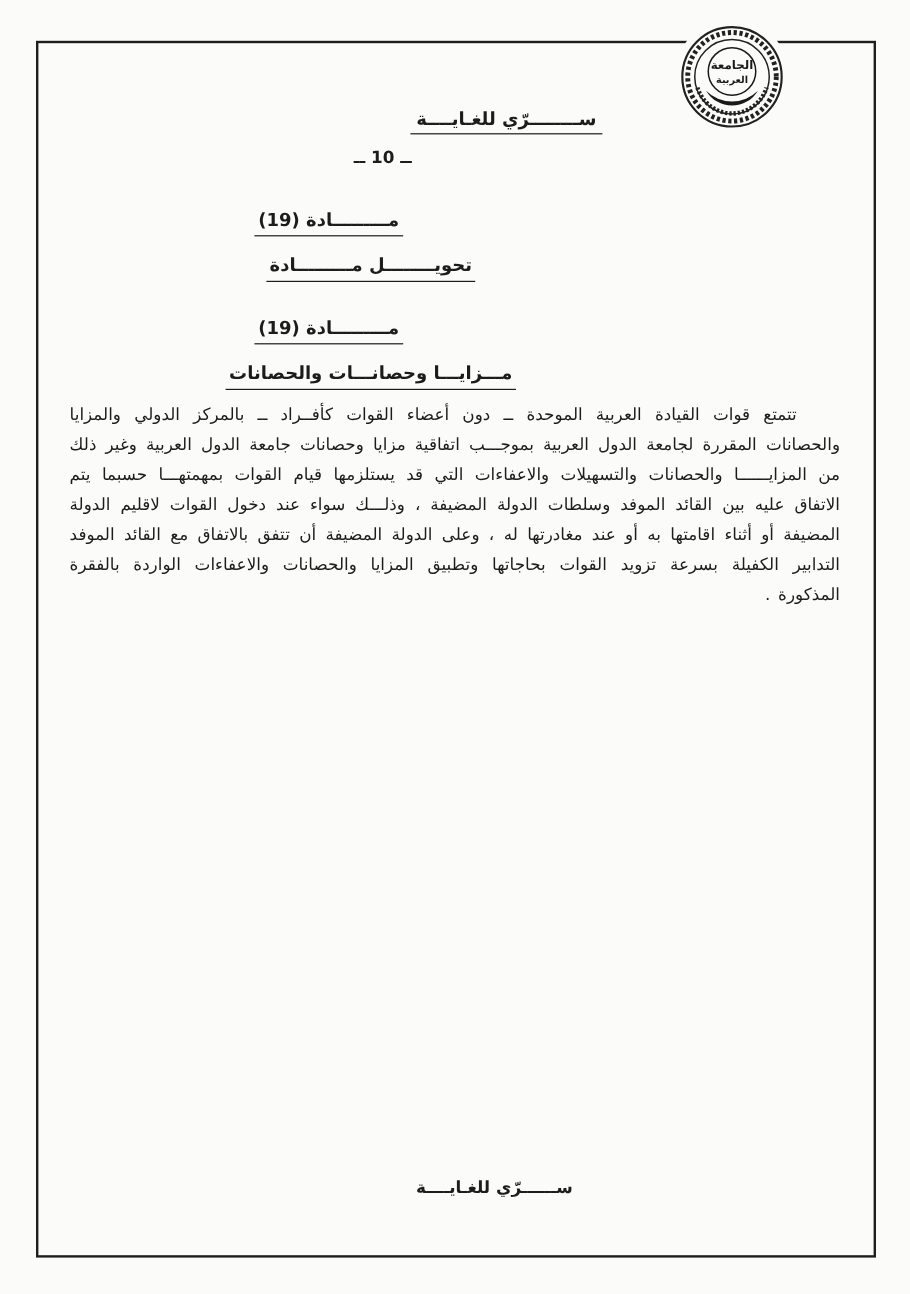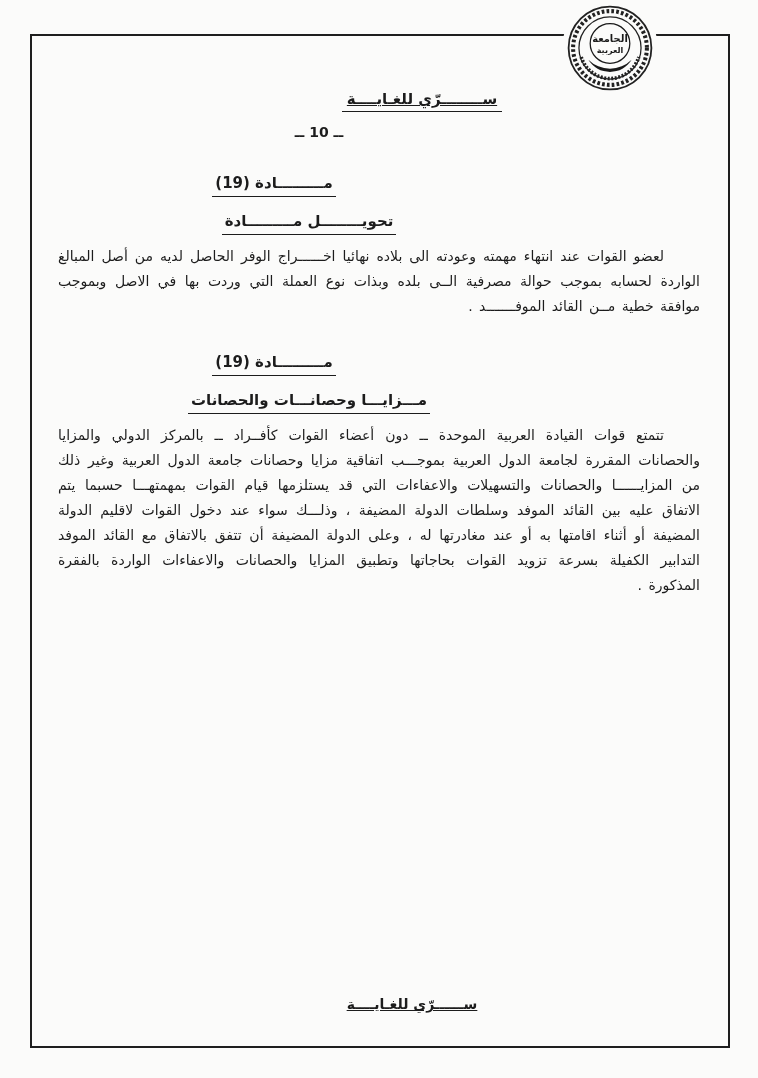--- a/index.html
+++ b/index.html
@@ -12,38 +12,37 @@
     overflow: hidden;
   }
   .frame {
     position: absolute;
     left: 30px; top: 34px;
     width: 696px; height: 1010px;
     border: 2px solid #1e1e1e;
   }
   .emblem-wrap {
     position: absolute;
-    top: 0px; left: 562px;
+    top: 16px; left: 562px;
     width: 96px; height: 96px;
     background: #fbfbfa;
     border-radius: 50%;
     display: flex; align-items: center; justify-content: center;
     z-index: 5;
   }
   .content {
     position: absolute;
     left: 58px; top: 34px;
     width: 642px; height: 1010px;
     direction: rtl;
   }
   .classification {
     font-weight: bold;
     font-size: 15px;
     text-align: center;
-    text-decoration: underline;
   }
   .classification.top { margin-top: 56px; transform: translateX(43px); }
   .classification.top .u { border-bottom: 1.5px solid #1c1c1c; padding: 0 5px 3px; }
   .page-number {
     font-size: 14px; font-weight: bold;
     text-align: center;
     margin-top: 16px;
     transform: translateX(-60px);
     letter-spacing: 1px;
   }
@@ -72,21 +71,20 @@
     margin: 14px 0 0;
     word-spacing: 2px;
   }
   .classification.bottom {
     position: absolute;
     top: 948px; left: 0;
     width: 100%;
     font-size: 14px;
     font-weight: bold;
     transform: translateX(33px);
-    margin-top: 14px;
   }
   .emblem-svg text {
     font-family: "DejaVu Sans", sans-serif;
     font-weight: bold;
   }
 </style>
 </head>
 <body>
 
 <div class="frame"></div>
@@ -112,21 +110,20 @@
 
   <div class="page-number">ــ 10 ــ</div>
 
   <section class="article">
     <h2 class="art-title">
       <span class="u">مـــــــــادة (19)</span>
     </h2>
     <h3 class="art-subtitle">
       <span class="u">تحويــــــــل مـــــــــادة</span>
     </h3>
-    <p class="para">لعضو القوات عند انتهاء مهمته وعودته الى بلاده نهائيا اخــــــراج الوفر الحاصل لديه من أصل المبالغ الواردة لحسابه بموجب حوالة مصرفية الــى بلده وبذات نوع العملة التي وردت بها في الاصل وبموجب موافقة خطية مــن القائد الموفـــــــد .</p>
   </section>
 
   <section class="article">
     <h2 class="art-title">
       <span class="u">مـــــــــادة (19)</span>
     </h2>
     <h3 class="art-subtitle">
       <span class="u">مـــزايـــا وحصانـــات والحصانات</span>
     </h3>
     <p class="para">تتمتع قوات القيادة العربية الموحدة ــ دون أعضاء القوات كأفــراد ــ بالمركز الدولي والمزايا والحصانات المقررة لجامعة الدول العربية بموجـــب اتفاقية مزايا وحصانات جامعة الدول العربية وغير ذلك من المزايــــــا والحصانات والتسهيلات والاعفاءات التي قد يستلزمها قيام القوات بمهمتهـــا حسبما يتم الاتفاق عليه بين القائد الموفد وسلطات الدولة المضيفة ، وذلـــك سواء عند دخول القوات لاقليم الدولة المضيفة أو أثناء اقامتها به أو عند مغادرتها له ، وعلى الدولة المضيفة أن تتفق بالاتفاق مع القائد الموفد التدابير الكفيلة بسرعة تزويد القوات بحاجاتها وتطبيق المزايا والحصانات والاعفاءات الواردة بالفقرة المذكورة .</p>

